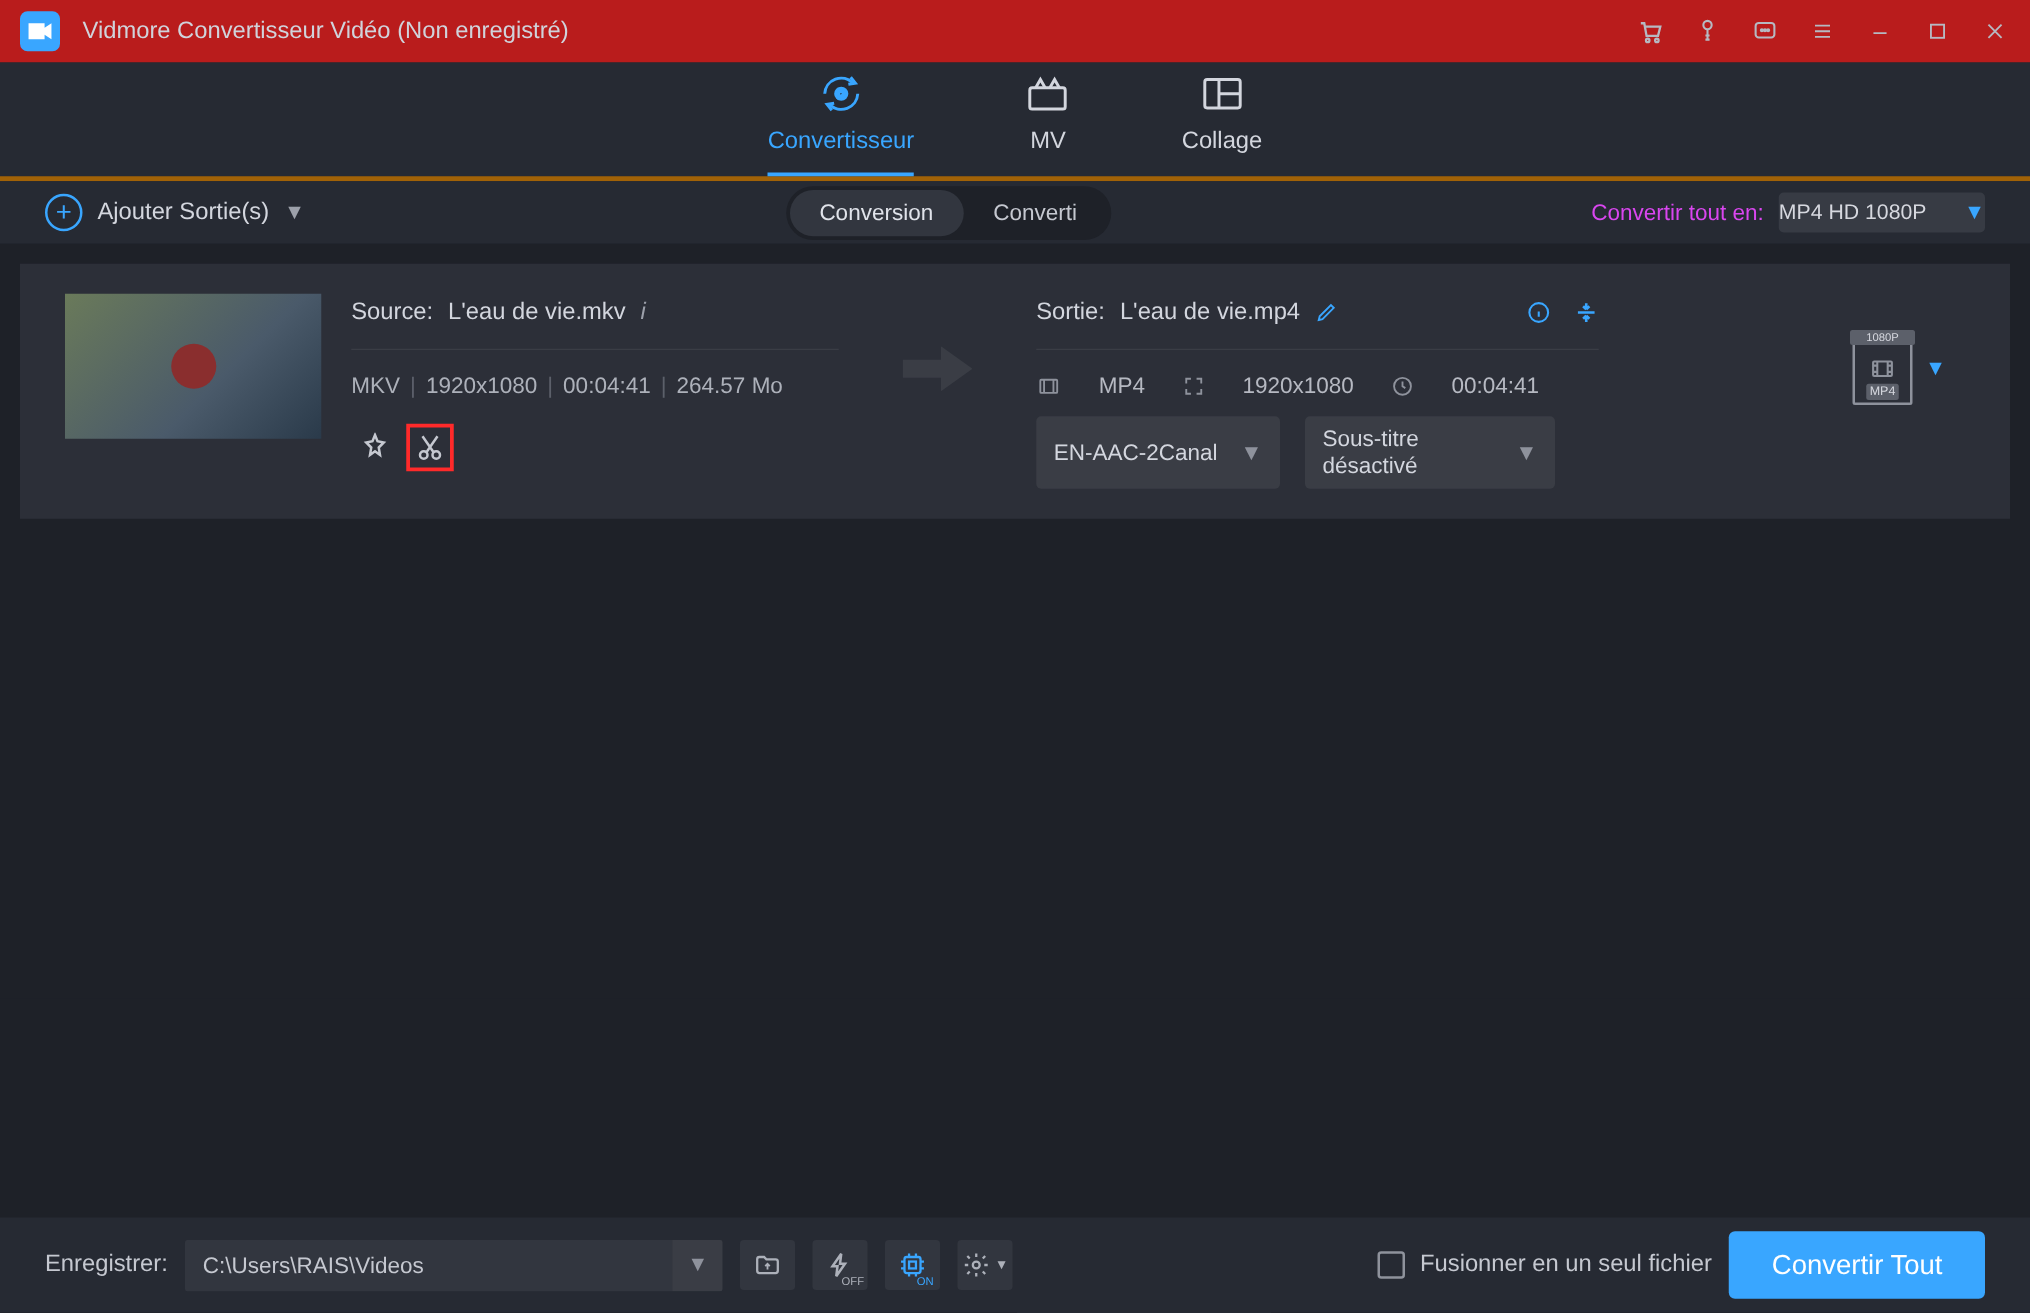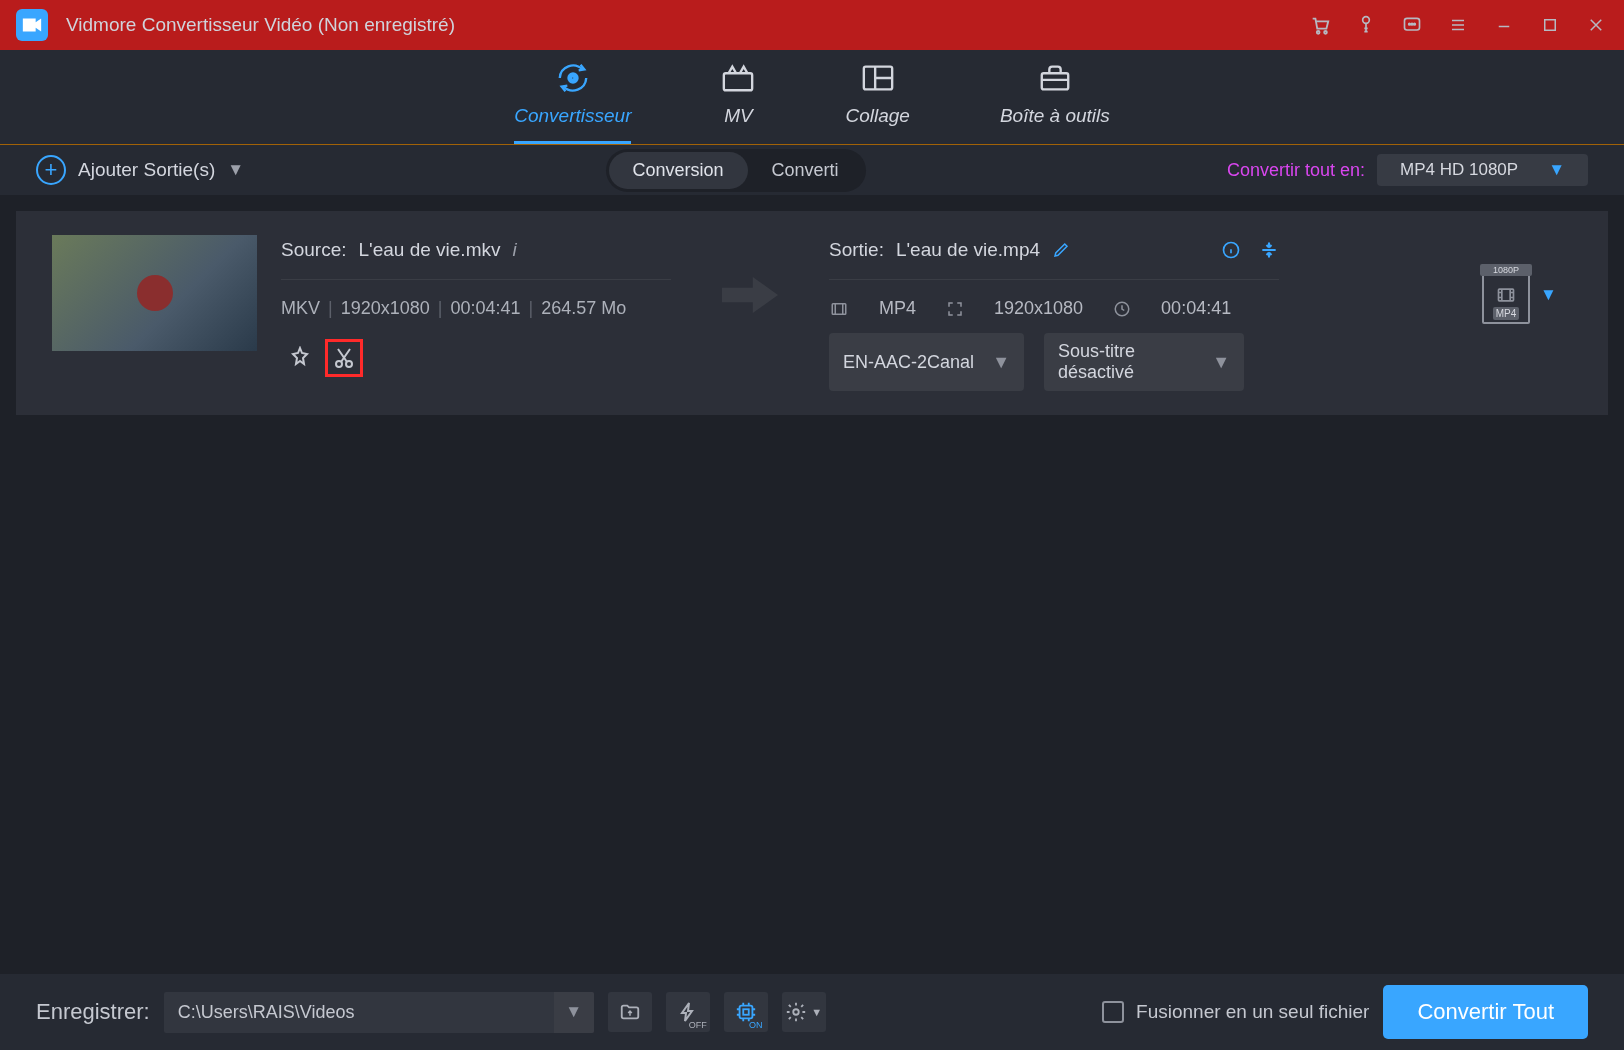--- a/index.html
+++ b/index.html
@@ -18,21 +18,21 @@
   border-radius: 6px; display: flex; align-items: center; justify-content: center;
   margin-right: 18px;
 }
 .app-title { color: #d0d3db; font-size: 19px; font-weight: 400; flex: 0 0 auto; }
 .titlebar-spacer { flex: 1; }
 .titlebar-controls { display: flex; gap: 22px; align-items: center; }
 .titlebar-controls .ico { color: #b6b9c2; cursor: pointer; width: 24px; height: 24px; display: flex; align-items: center; justify-content: center; }
 
 .tabs-row {
   height: 95px; display: flex; align-items: flex-end; justify-content: center;
-  gap: 90px; background: #262a33; border-bottom: 1px solid #a16207; font-style: italic;
+  gap: 90px; background: #262a33; border-bottom: 4px solid #a16207;
 }
 .tab {
   display: flex; flex-direction: column; align-items: center;
   padding-bottom: 14px; cursor: pointer; color: #d3d6de;
   border-bottom: 3px solid transparent; gap: 12px;
 }
 .tab.active { color: #39a6ff; border-bottom-color: #39a6ff; }
 .tab .tab-ico { width: 34px; height: 30px; display: flex; align-items: center; justify-content: center; }
 .tab .tab-label { font-size: 19px; }
 
@@ -49,21 +49,21 @@
 .add-file .chev { color: #9ca0aa; }
 .toolbar-center { flex: 1; display: flex; justify-content: center; }
 .pill {
   display: flex; background: #1e2128; border-radius: 30px; padding: 3px;
 }
 .pill > div { padding: 8px 24px; border-radius: 26px; cursor: pointer; font-size: 18px; color: #c5c8d0; }
 .pill > div.sel { background: #32363f; color: #e0e3ea; }
 .convert-all-wrap { display: flex; align-items: center; gap: 12px; }
 .convert-all-wrap .lbl { font-size: 18px; color: #d946ef; }
 .format-dd {
-  background: #373b44; padding: 6px 23px; border-radius: 4px;
+  background: #373b44; padding: 6px 0; border-radius: 4px;
   display: flex; align-items: center; gap: 30px; color: #d6d8df; cursor: pointer;
 }
 .format-dd .chev { color: #39a6ff; }
 
 .filelist { background: #1e2128; height: 604px; overflow: auto; }
 .file-row {
   background: #2c2f38; margin: 16px; padding: 24px 36px;
   display: flex; align-items: flex-start; gap: 24px;
 }
 .thumb {
@@ -111,21 +111,21 @@
   background: #5c606a; color: #d6d8df; font-size: 9px; text-align: center;
   border-radius: 2px; padding: 1px 0;
 }
 .fmt-icon .ext { background: #5c606a; color: #d6d8df; font-size: 10px; padding: 1px 3px; margin-bottom: 2px; border-radius: 2px; }
 
 .footer {
   position: absolute; bottom: 0; left: 0; right: 0; height: 76px;
   background: #262a33; display: flex; align-items: center;
   padding: 0 36px; gap: 14px;
 }
-.footer .flbl { color: #c5c8d0; font-size: 22px; }
+.footer .flbl { color: #c5c8d0; font-size: 19px; }
 .path-box {
   flex: 0 0 430px; background: #32363f; display: flex;
   border-radius: 2px; overflow: hidden;
 }
 .path-box .path { flex: 1; padding: 10px 14px; color: #c5c8d0; font-size: 18px; }
 .path-box .chev-btn { width: 40px; background: #3a3d45; display: flex; align-items: center; justify-content: center; color: #8e929c; cursor: pointer; }
 .fbtn {
   width: 44px; height: 40px; background: #32363f; border-radius: 3px;
   display: flex; align-items: center; justify-content: center; color: #adb1ba; cursor: pointer;
 }
@@ -217,29 +217,20 @@
     <div class="tab-label">MV</div>
   </div>
   <div class="tab">
     <div class="tab-ico">
       <svg width="36" height="30" viewBox="0 0 36 30" fill="none" stroke="#d3d6de" stroke-width="2.5">
           <rect x="3" y="3" width="30" height="24" rx="2"></rect>
           <path d="M15 3v24M15 15h18"></path>
         </svg>
     </div>
     <div class="tab-label">Collage</div>
-  </div>
-  <div class="tab">
-    <div class="tab-ico">
-      <svg width="34" height="30" viewBox="0 0 36 30" fill="none" stroke="#d3d6de" stroke-width="2.5">
-          <rect x="4" y="10" width="28" height="17" rx="2"></rect>
-          <path d="M12 10V6a3 3 0 0 1 3-3h6a3 3 0 0 1 3 3v4M4 17h28"></path>
-        </svg>
-    </div>
-    <div class="tab-label">Boîte à outils</div>
   </div>
 </div>
 
 <div class="toolbar">
   <div class="add-file">
     <div class="plus">+</div>
     <span class="lbl">Ajouter Sortie(s)</span>
     <span class="chev">▼</span>
   </div>
   <div class="toolbar-center">

